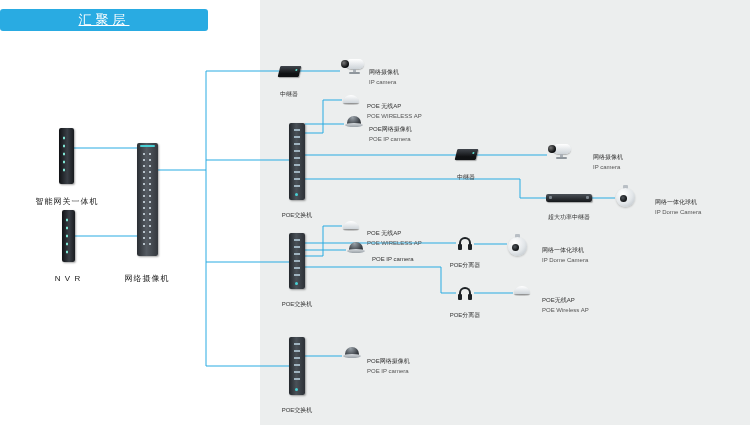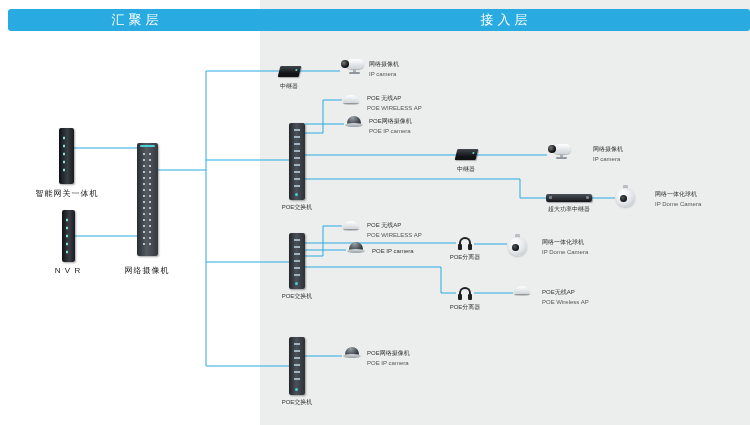--- a/index.html
+++ b/index.html
@@ -4,21 +4,21 @@
 <style>
   * { margin:0; padding:0; box-sizing:border-box; }
   html,body { background:#fff; }
   body { font-family:"Liberation Sans", sans-serif; }
   .canvas { position:relative; width:750px; height:425px; background:#ffffff; overflow:hidden; }
   .panel-right { position:absolute; left:260px; top:0; width:490px; height:425px; background:#ECEEEE; }
 
   .hdr { position:absolute; top:9px; height:22px; background:#29ABE2; border-radius:3px;
          color:#fff; font-size:13px; letter-spacing:4px;
          display:flex; align-items:center; justify-content:center; }
-  .hdr-left { left:8px; width:258px; }
+  .hdr-left { left:0; width:208px;text-decoration:underline; }
   .hdr-right { left:262px; width:488px; }
 
   .wires { position:absolute; left:0; top:0; pointer-events:none; }
   .wires polyline { fill:none; stroke:#29ABE2; stroke-width:1; }
 
   .dev { position:absolute; }
 
   
   .blackbox { background:linear-gradient(90deg,#101215,#3a3f46 55%,#181b1f); border-radius:2px;
               box-shadow:1px 1px 2px rgba(0,0,0,.35); }
@@ -80,37 +80,34 @@
   .splitter .earL { position:absolute; left:1px; bottom:0; width:4px; height:6px; background:#1d2125; border-radius:1px; }
   .splitter .earR { position:absolute; right:1px; bottom:0; width:4px; height:6px; background:#1d2125; border-radius:1px; }
 
   
   .extbar { background:linear-gradient(180deg,#4b5158,#15171a); border-radius:2px;
             box-shadow:1px 1px 1px rgba(0,0,0,.3); }
   .extbar .e1 { position:absolute; left:3px; top:2px; width:3px; height:3px; background:#7c858d; border-radius:1px; }
   .extbar .e2 { position:absolute; right:3px; top:2px; width:3px; height:3px; background:#7c858d; border-radius:1px; }
 
   
-  .lbl { position:absolute; font-size:6px; line-height:1.7; color:#333; text-align:center; white-space:nowrap; }
+  .lbl { position:absolute; font-size:6px; line-height:1.7; color:#333; text-align:center; white-space:nowrap;margin-top:8px; }
   .lbl .en { color:#555; }
   .lbl-la { text-align:left; }
   .lbl-lg { font-size:8px; color:#222; letter-spacing:1px; }
 </style>
 </head>
 <body>
 
 <div class="canvas">
 
   <div class="panel-right"></div>
 
   <div class="hdr hdr-left">
     <span>汇聚层</span>
-  </div>
-  <div class="hdr hdr-right">
-    <span>接入层</span>
   </div>
 
   <svg class="wires" width="750" height="425">
     <polyline points="74,148 137,148"></polyline>
     <polyline points="75,236 137,236"></polyline>
     <polyline points="158,170 206,170"></polyline>
     <polyline points="206,71 206,366"></polyline>
     <polyline points="206,71 279,71"></polyline>
     <polyline points="300,71 340,71"></polyline>
     <polyline points="206,160 289,160"></polyline>

